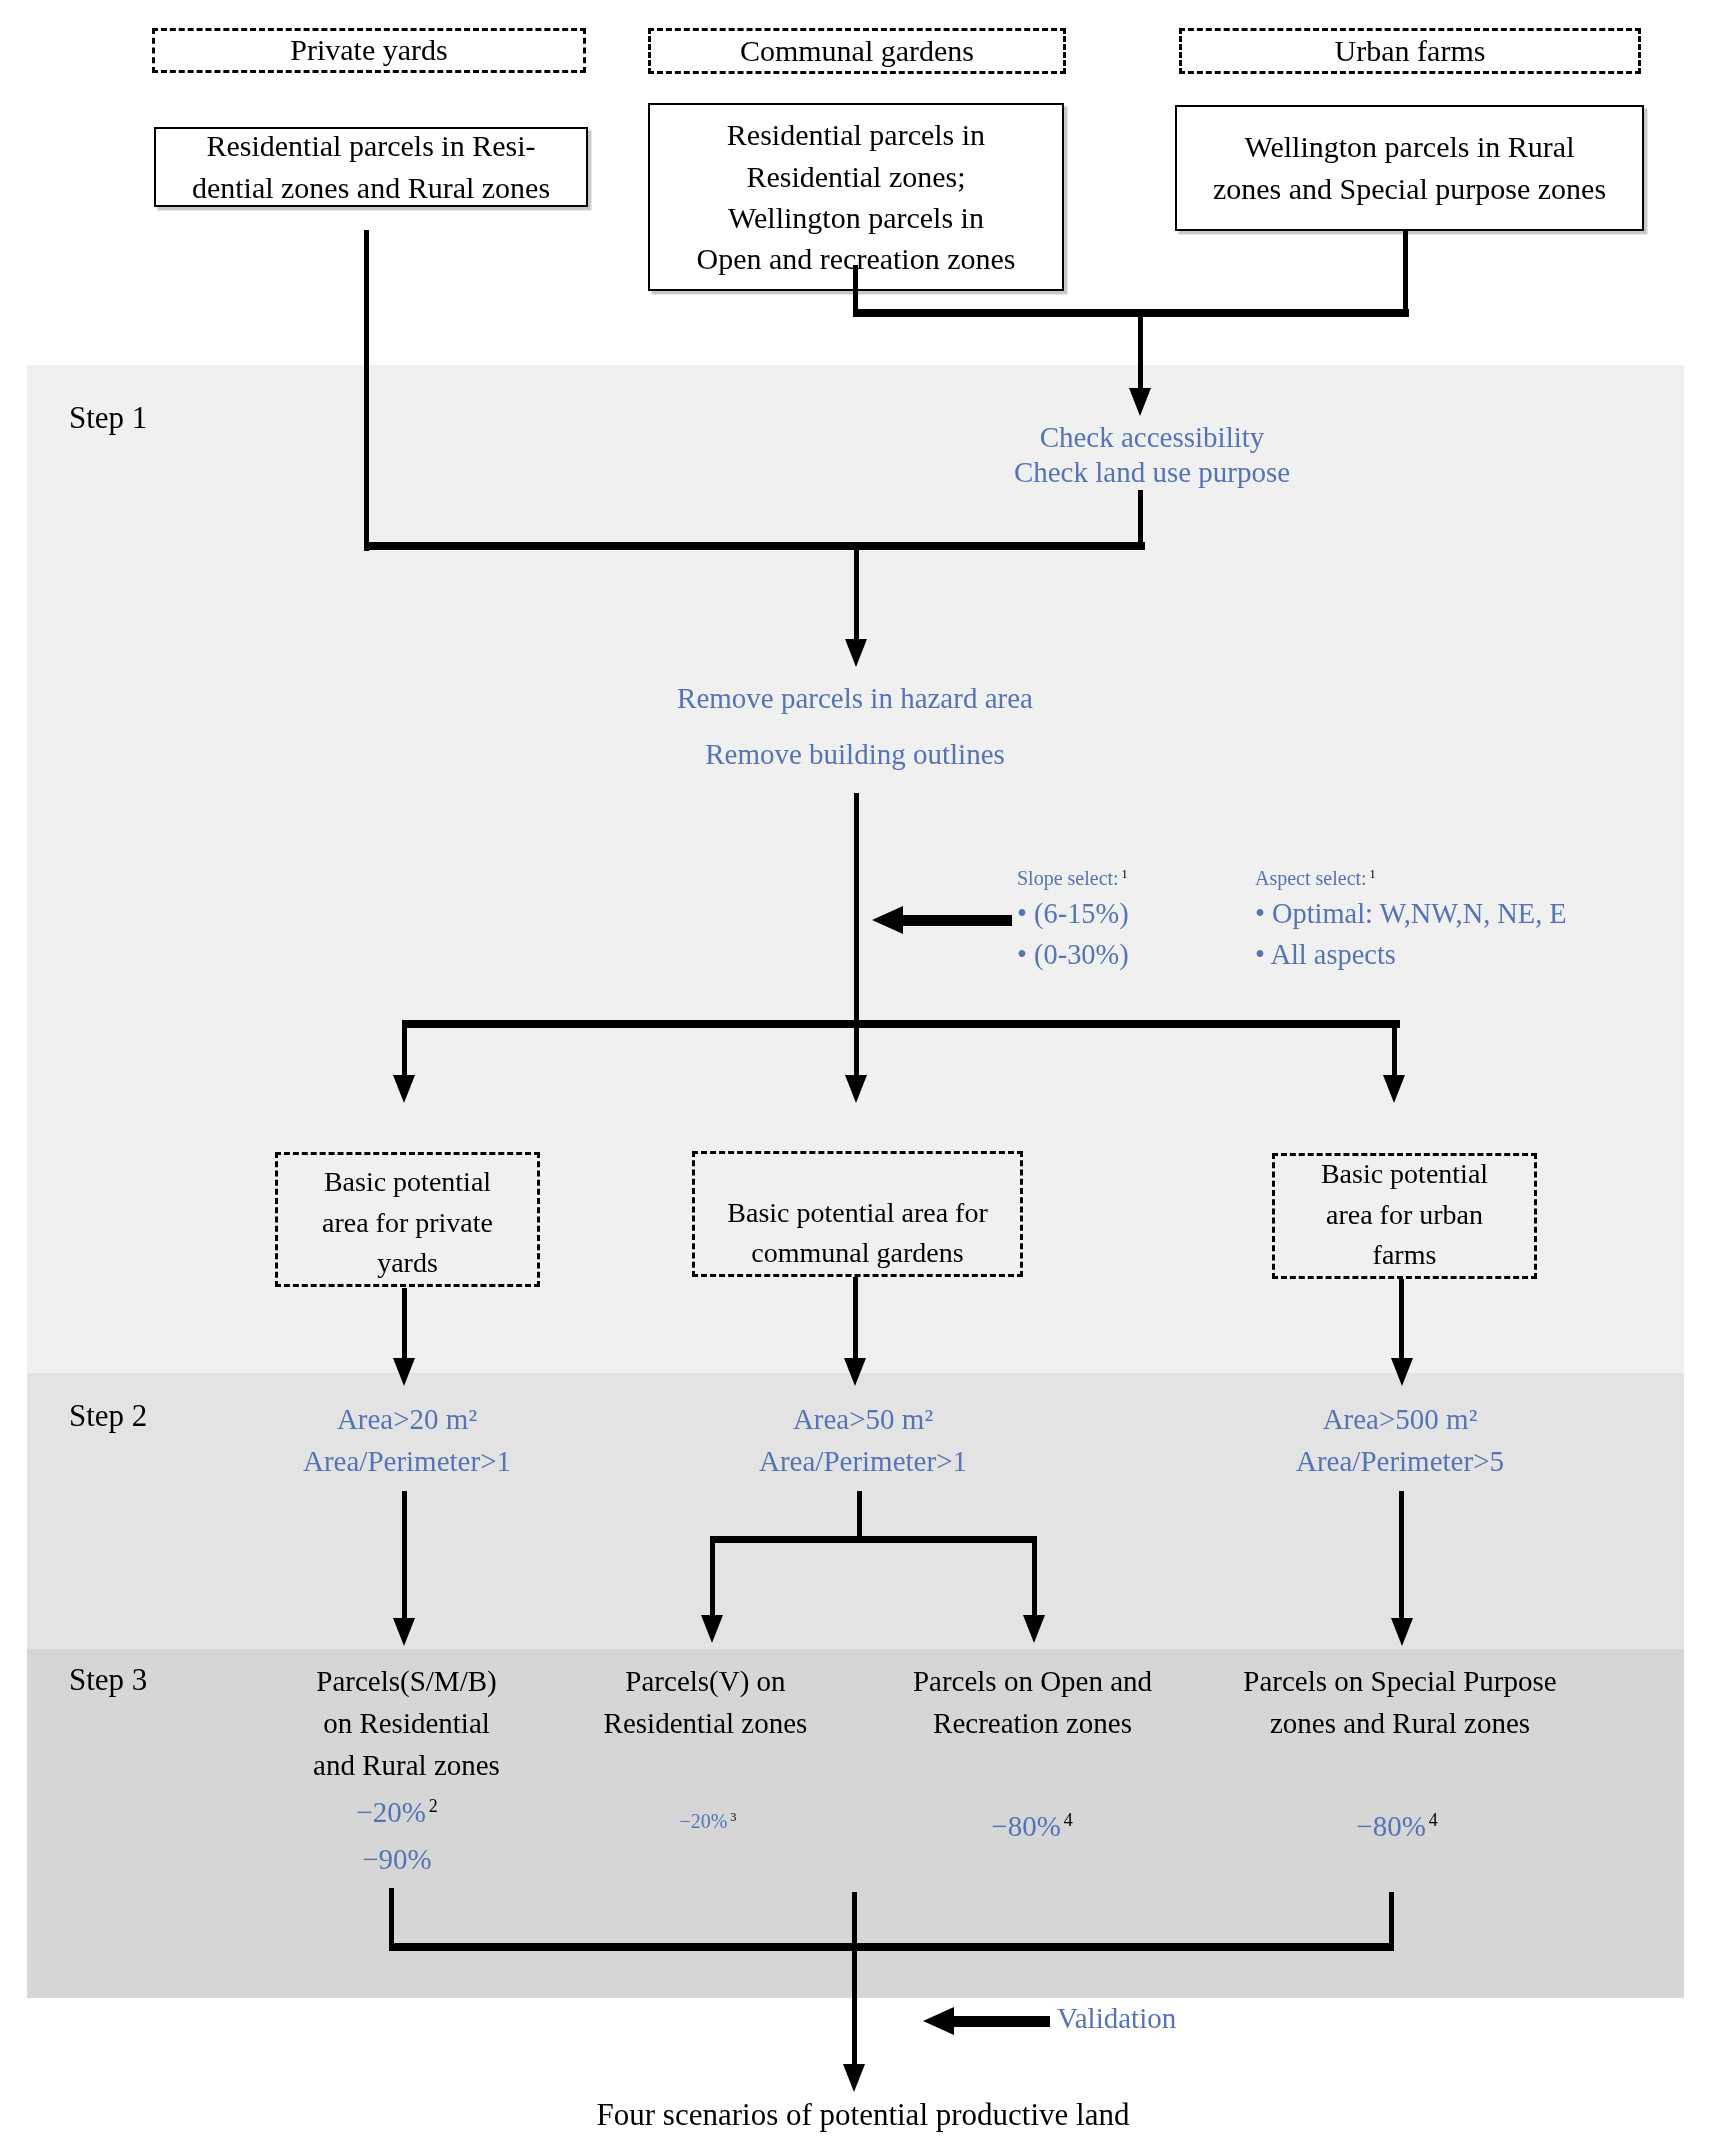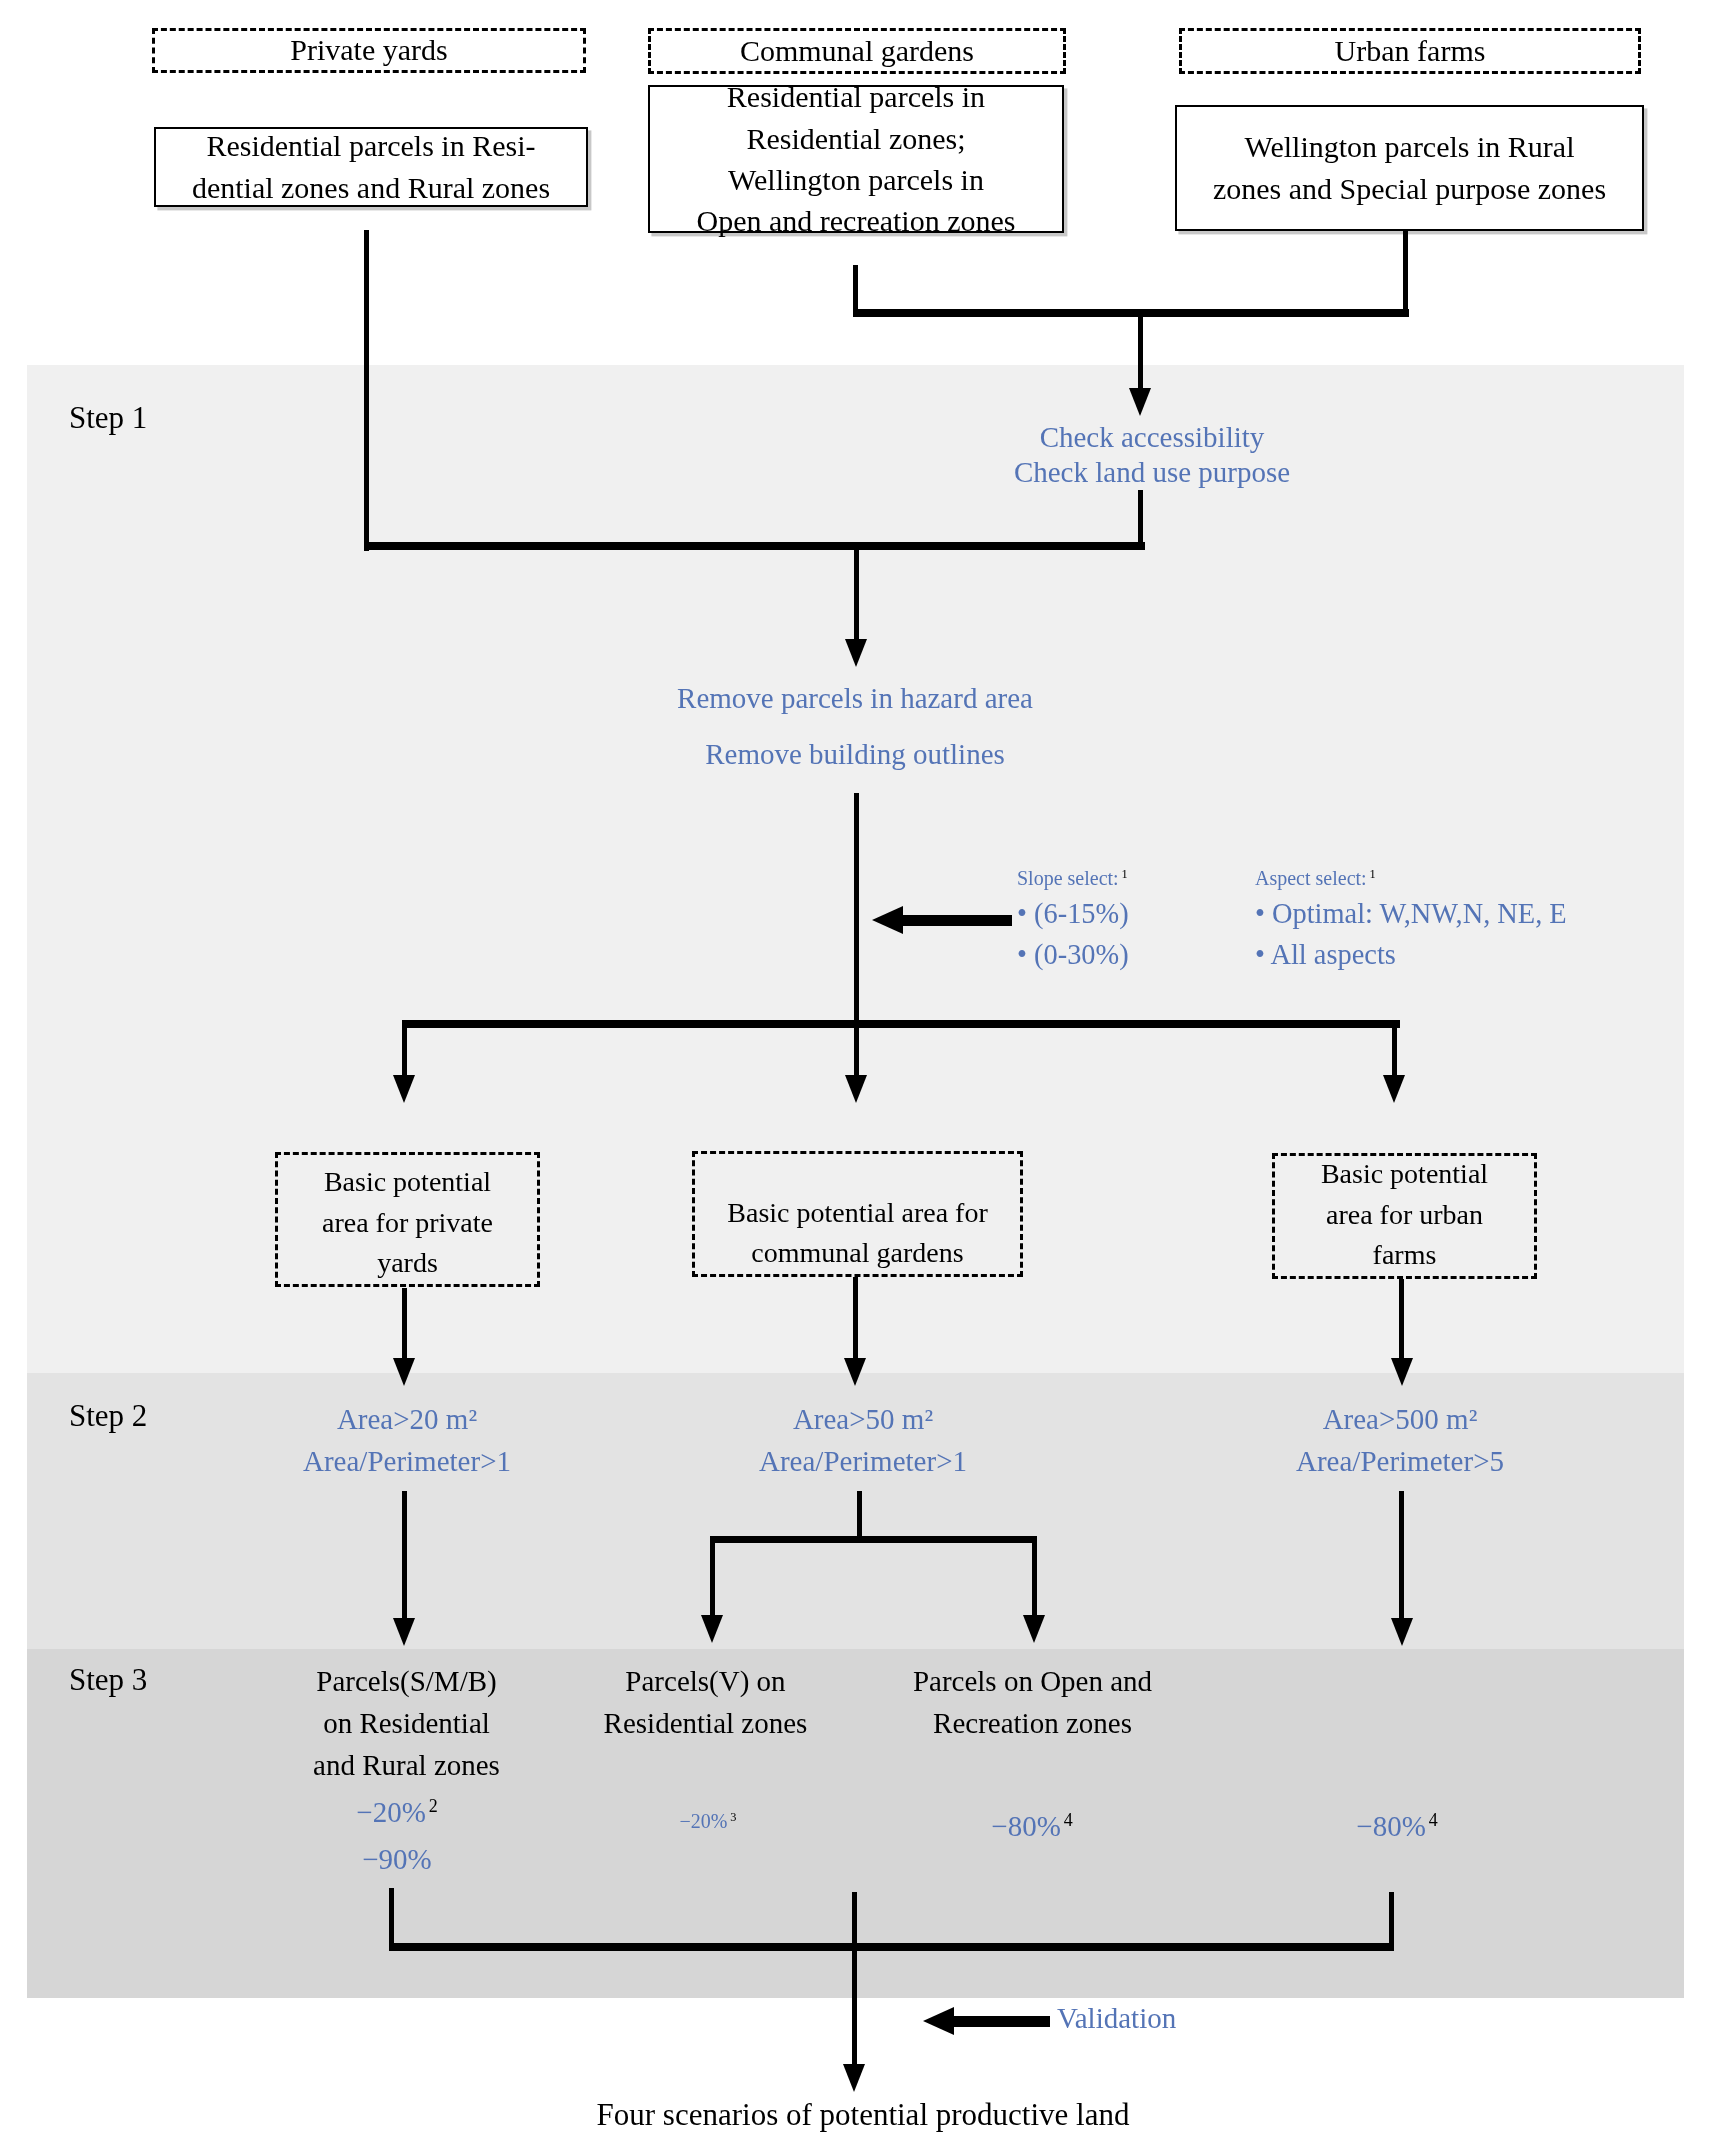--- a/index.html
+++ b/index.html
@@ -50,21 +50,21 @@
       <span>Communal gardens</span>
     </div>
   <div class="cat" style="left:1179px;top:27.5px;width:462px;height:46px;">
       <span>Urban farms</span>
     </div>
 
   <div class="src" style="left:154px;top:127px;width:434px;height:80px;">
       <span>Residential parcels in Resi-
 dential zones and Rural zones</span>
     </div>
-  <div class="src" style="left:648px;top:85px;width:416px;height:148px;line-height:1.38;">
+  <div class="src" style="left:648px;top:103px;width:416px;height:188px;line-height:1.38;">
       <span>Residential parcels in
 Residential zones;
 Wellington parcels in
 Open and recreation zones</span>
     </div>
   <div class="src" style="left:1175px;top:105px;width:469px;height:126px;">
       <span>Wellington parcels in Rural
 zones and Special purpose zones</span>
     </div>
 
@@ -151,20 +151,22 @@
   <div class="vline" style="left:1399px;top:1491px;height:129px;"></div>
   <div class="ah-down" style="left:1391px;top:1618px;"></div>
 
   <div class="t" style="left:235px;top:1660px;width:343px;font-size:29px;line-height:1.45;">Parcels(S/M/B)
 on Residential
 and Rural zones</div>
   <div class="t" style="left:534px;top:1660px;width:343px;font-size:29px;line-height:1.45;">Parcels(V) on
 Residential zones</div>
   <div class="t" style="left:861px;top:1660px;width:343px;font-size:29px;line-height:1.45;">Parcels on Open and
 Recreation zones</div>
+  <div class="t" style="left:1209px;top:1660px;width:382px;font-size:29px;line-height:1.45;">Parcels on Special Purpose
+zones and Rural zones</div>
 
   <div class="t blue" style="left:250px;top:1796px;width:294px;font-size:29px;"><span>−20%</span><span class="sup">2</span></div>
   <div class="t blue" style="left:250px;top:1843px;width:294px;font-size:29px;">−90%</div>
   <div class="t blue" style="left:561px;top:1810px;width:294px;font-size:20px;"><span>−20%</span><span class="sup">3</span></div>
   <div class="t blue" style="left:885px;top:1810px;width:294px;font-size:29px;"><span>−80%</span><span class="sup">4</span></div>
   <div class="t blue" style="left:1250px;top:1810px;width:294px;font-size:29px;"><span>−80%</span><span class="sup">4</span></div>
 
   <div class="vline" style="left:389px;top:1888px;height:60px;"></div>
   <div class="vline" style="left:852px;top:1892px;height:56px;"></div>
   <div class="vline" style="left:1389px;top:1892px;height:56px;"></div>

